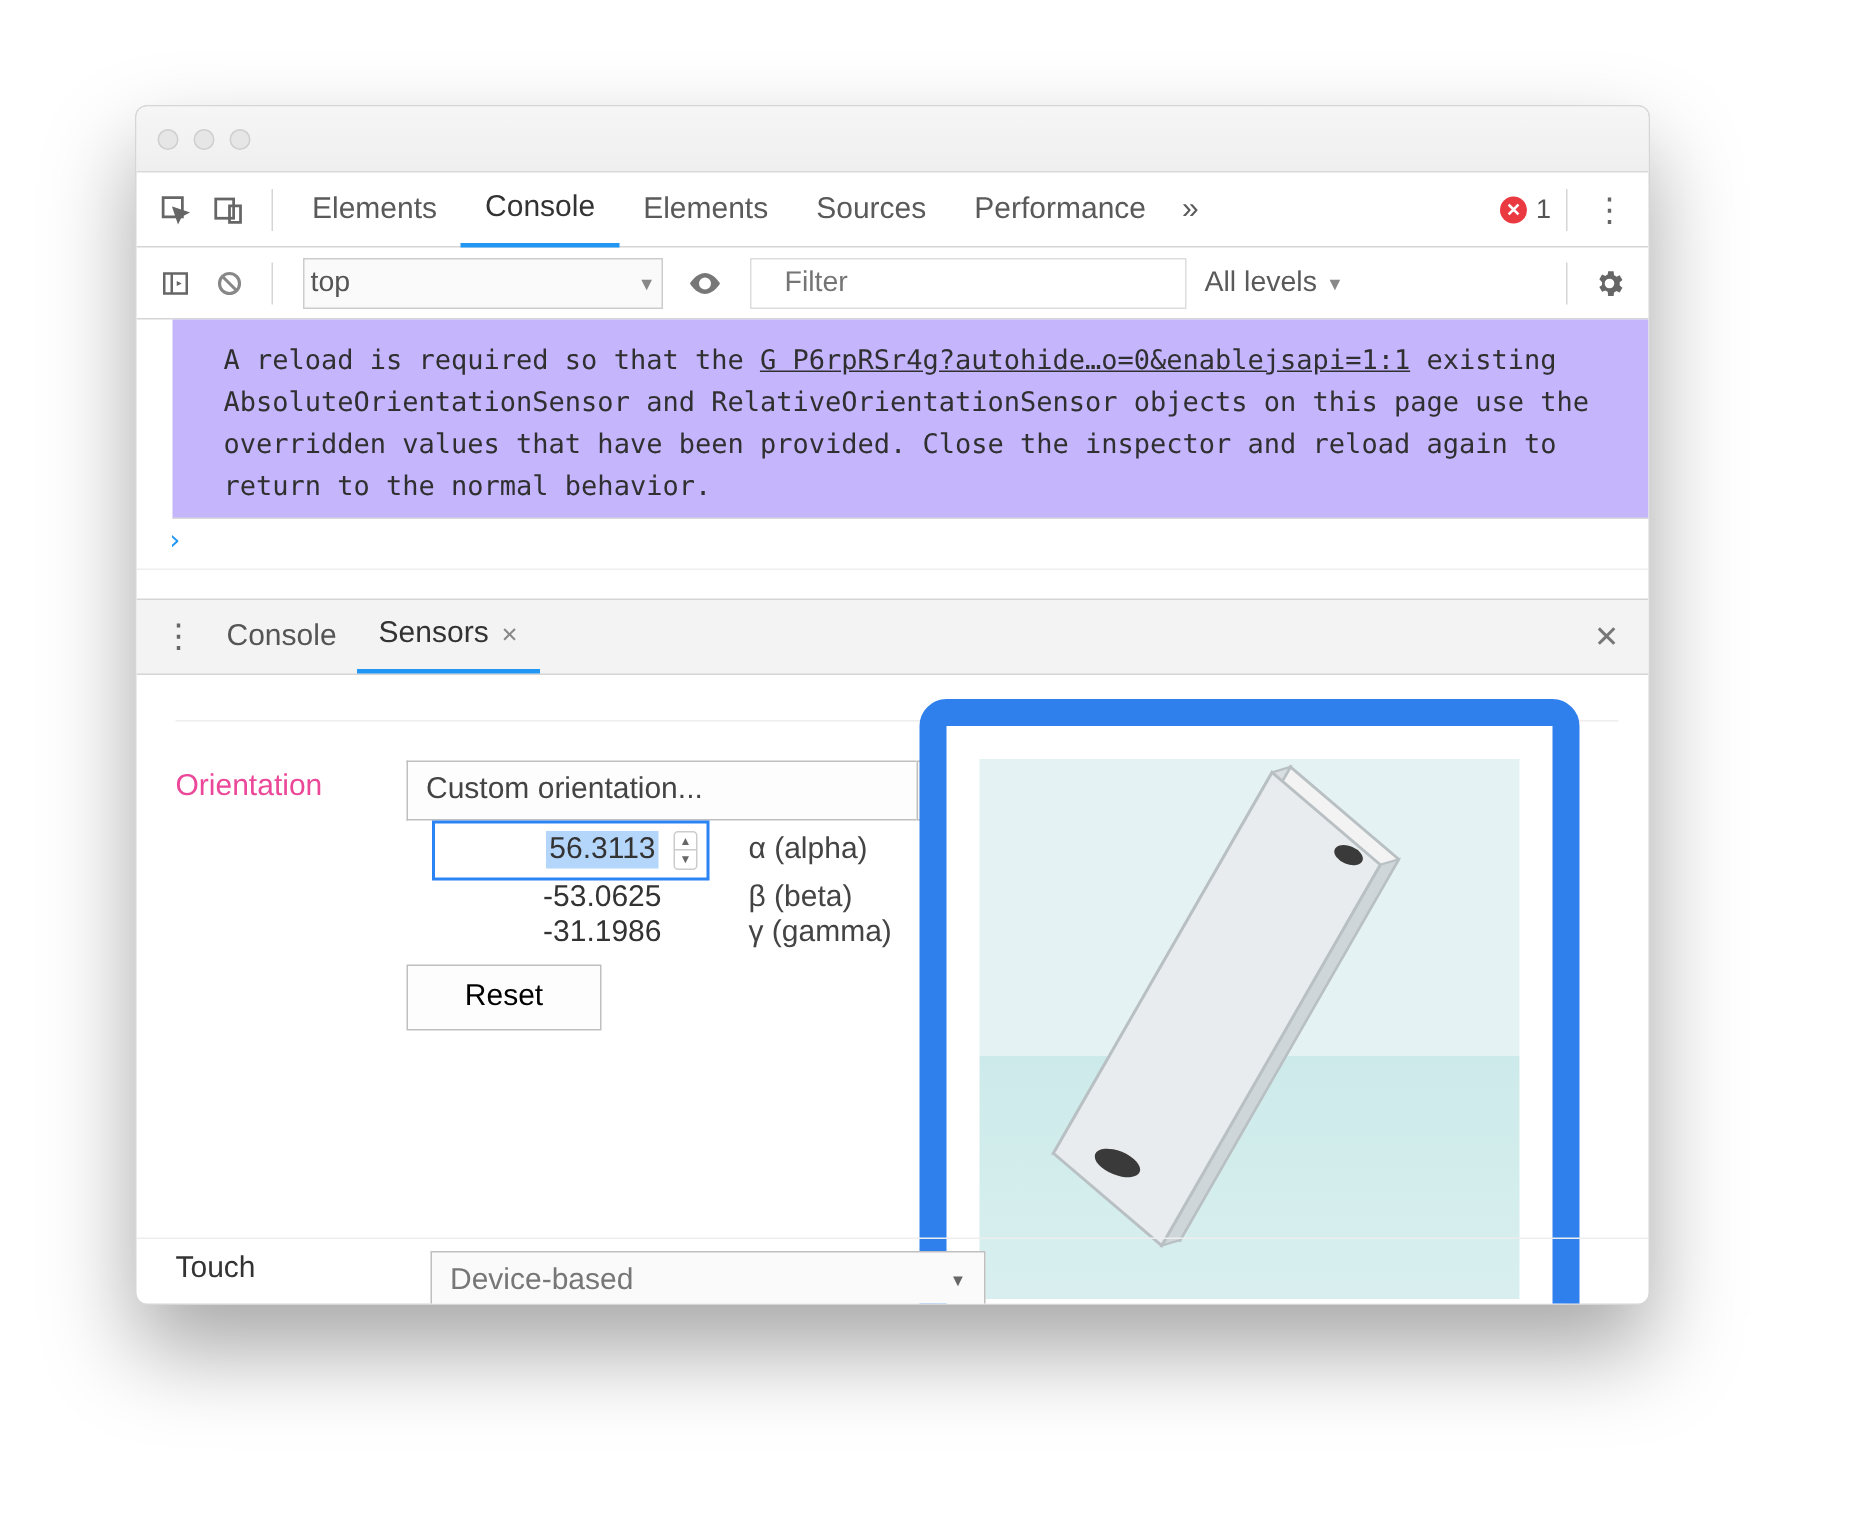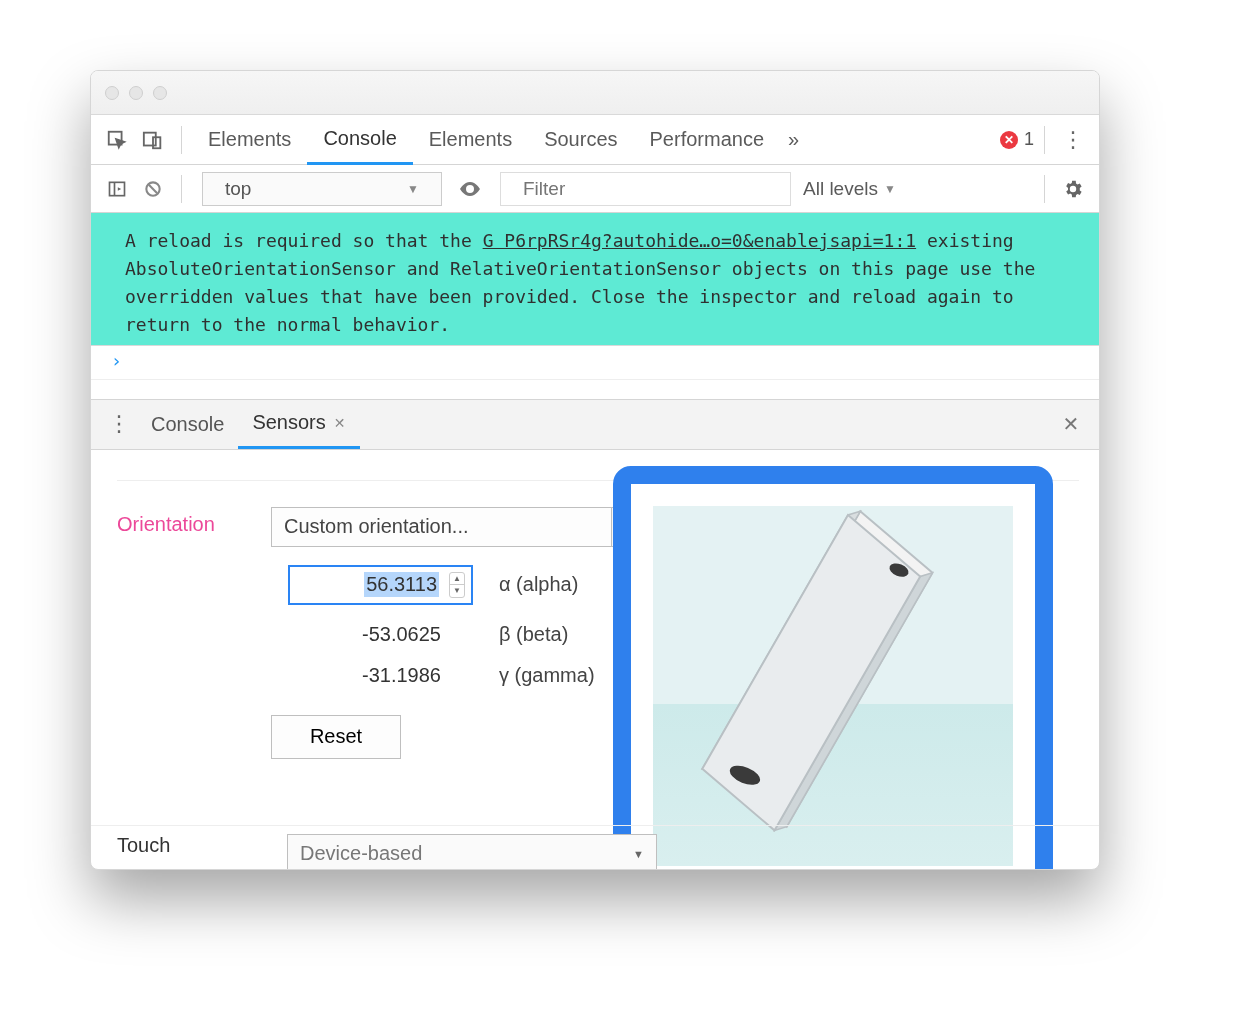--- a/index.html
+++ b/index.html
@@ -55,47 +55,48 @@
     border-bottom: 1px solid #d5d5d5;
     display: flex; align-items: center;
     padding: 0 8px;
     font-size: 19px;
     color: #5a5a5a;
   }
   .context-select {
     width: 240px; height: 34px;
     border: 1px solid #ccc;
     display: flex; align-items: center; justify-content: space-between;
-    padding: 0 22px;
+    padding: 0 4px;
     margin: 16px 10px;
     color: #555;
     cursor: pointer;
     background: #fafafa;
   }
   .filter-input {
     flex: 0 0 240px;
     height: 34px;
     border: 1px solid #ddd;
     padding: 0 22px;
     font-size: 19px;
     color: #999;
     margin: 0 12px;
   }
   .levels { display: flex; align-items: center; gap: 6px; cursor: pointer; }
   .spacer { flex: 1; }
 
   
   .console-out {
-    background: #5eead4;
+    background: #c4b5fd;
     padding: 14px 20px 6px 34px;
     font-family: Menlo, Consolas, monospace;
     font-size: 18px;
     color: #303030;
     line-height: 1.55;
     border-bottom: 1px solid #d9d9d9;
+    margin-left: 24px;
   }
   .console-out .src { text-decoration: underline; color: #303030; }
   .prompt-row { padding: 4px 20px; font-family: Menlo, monospace; color: #2196F3; font-size: 18px; border-bottom: 1px solid #eee; height: 34px }
   .console-blank { height: 20px; border-bottom: 1px solid #d5d5d5; }
 
   
   .drawer-header {
     height: 50px;
     background: #f3f3f3;
     border-bottom: 1px solid #d5d5d5;
@@ -112,21 +113,21 @@
   .sensors-body {
     padding: 30px 20px 0 26px;
     font-size: 20px;
     color: #333;
     position: relative;
     height: 420px;
   }
   .section-divider { border-top: 1px solid #eee; margin-bottom: 26px; }
   .orient-row { display:flex; align-items: flex-start; gap: 24px; }
   .orient-label { width: 130px; padding-top: 6px; color: #ec4899; }
-  .orient-fields { display:flex; flex-direction: column; gap: 18px; }
+  .orient-fields { display:flex; flex-direction: column; gap: 0; }
   .orient-select {
     width: 340px; height: 40px;
     display:flex; align-items:center;
     border: 1px solid #bfbfbf;
     background: #fdfdfd;
     padding: 0 12px;
     color: #444; cursor: pointer;
     border-right: none;
   }
   .orient-select-wrap { display:flex; }

